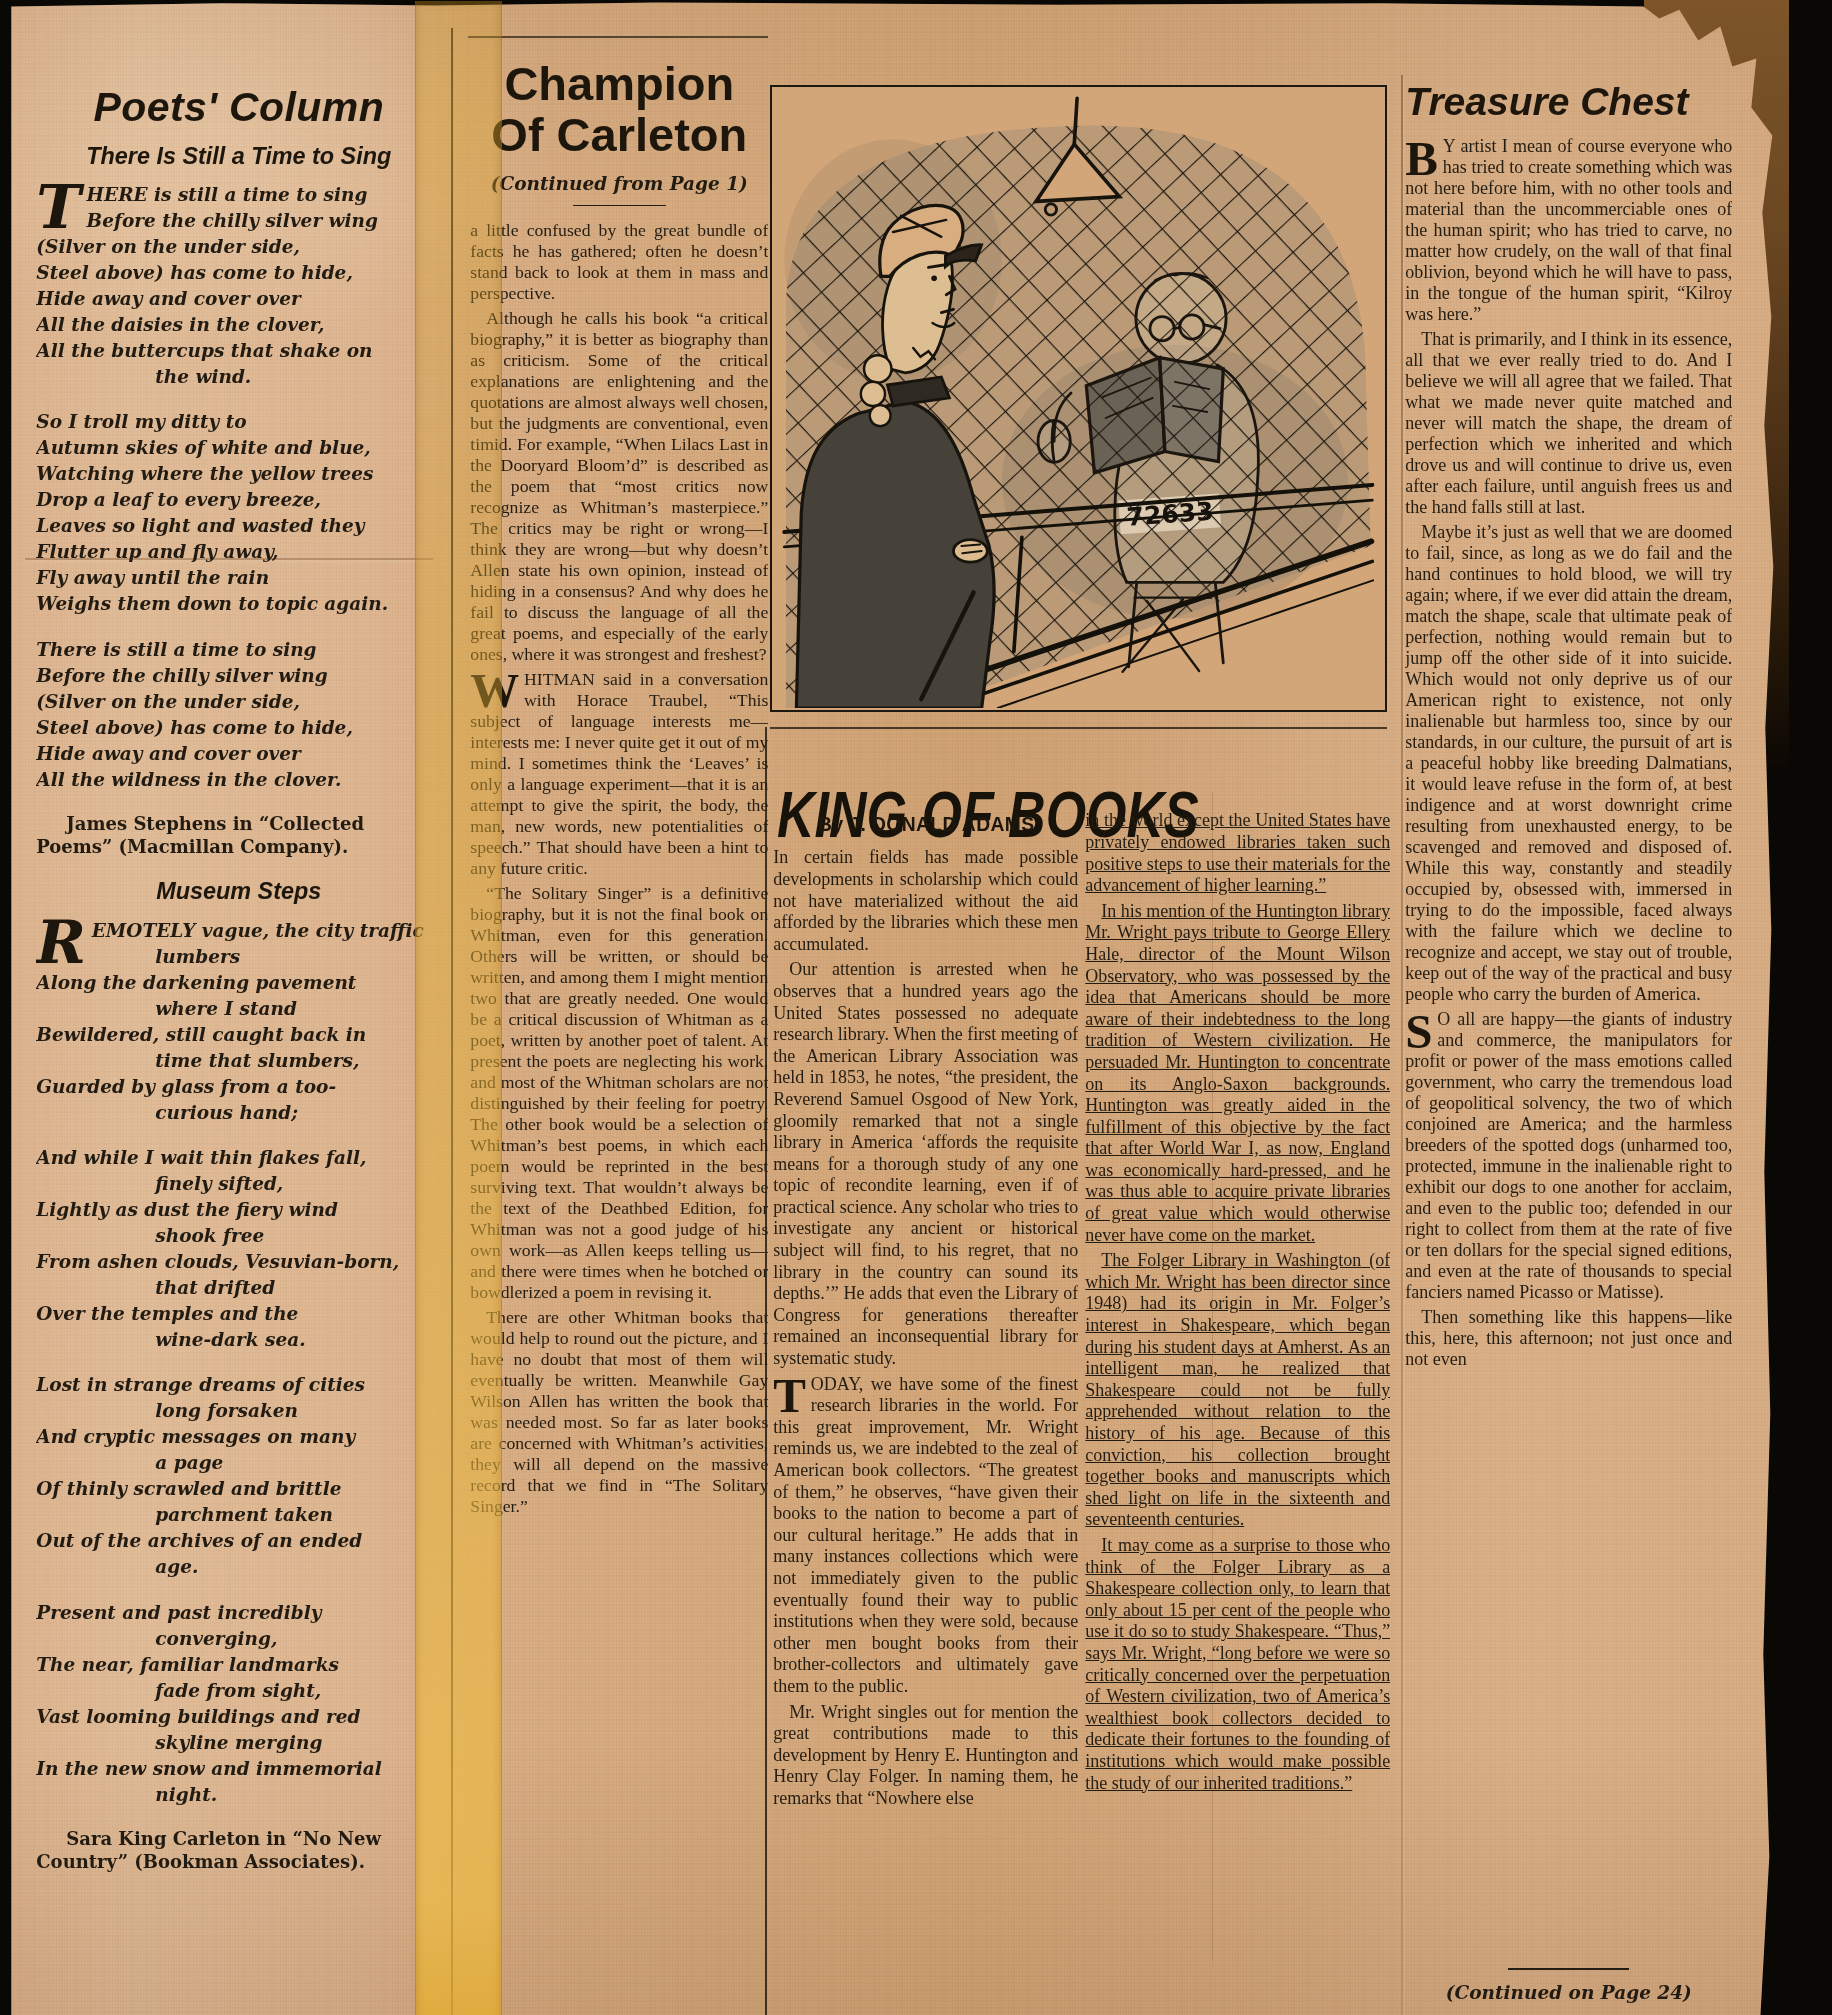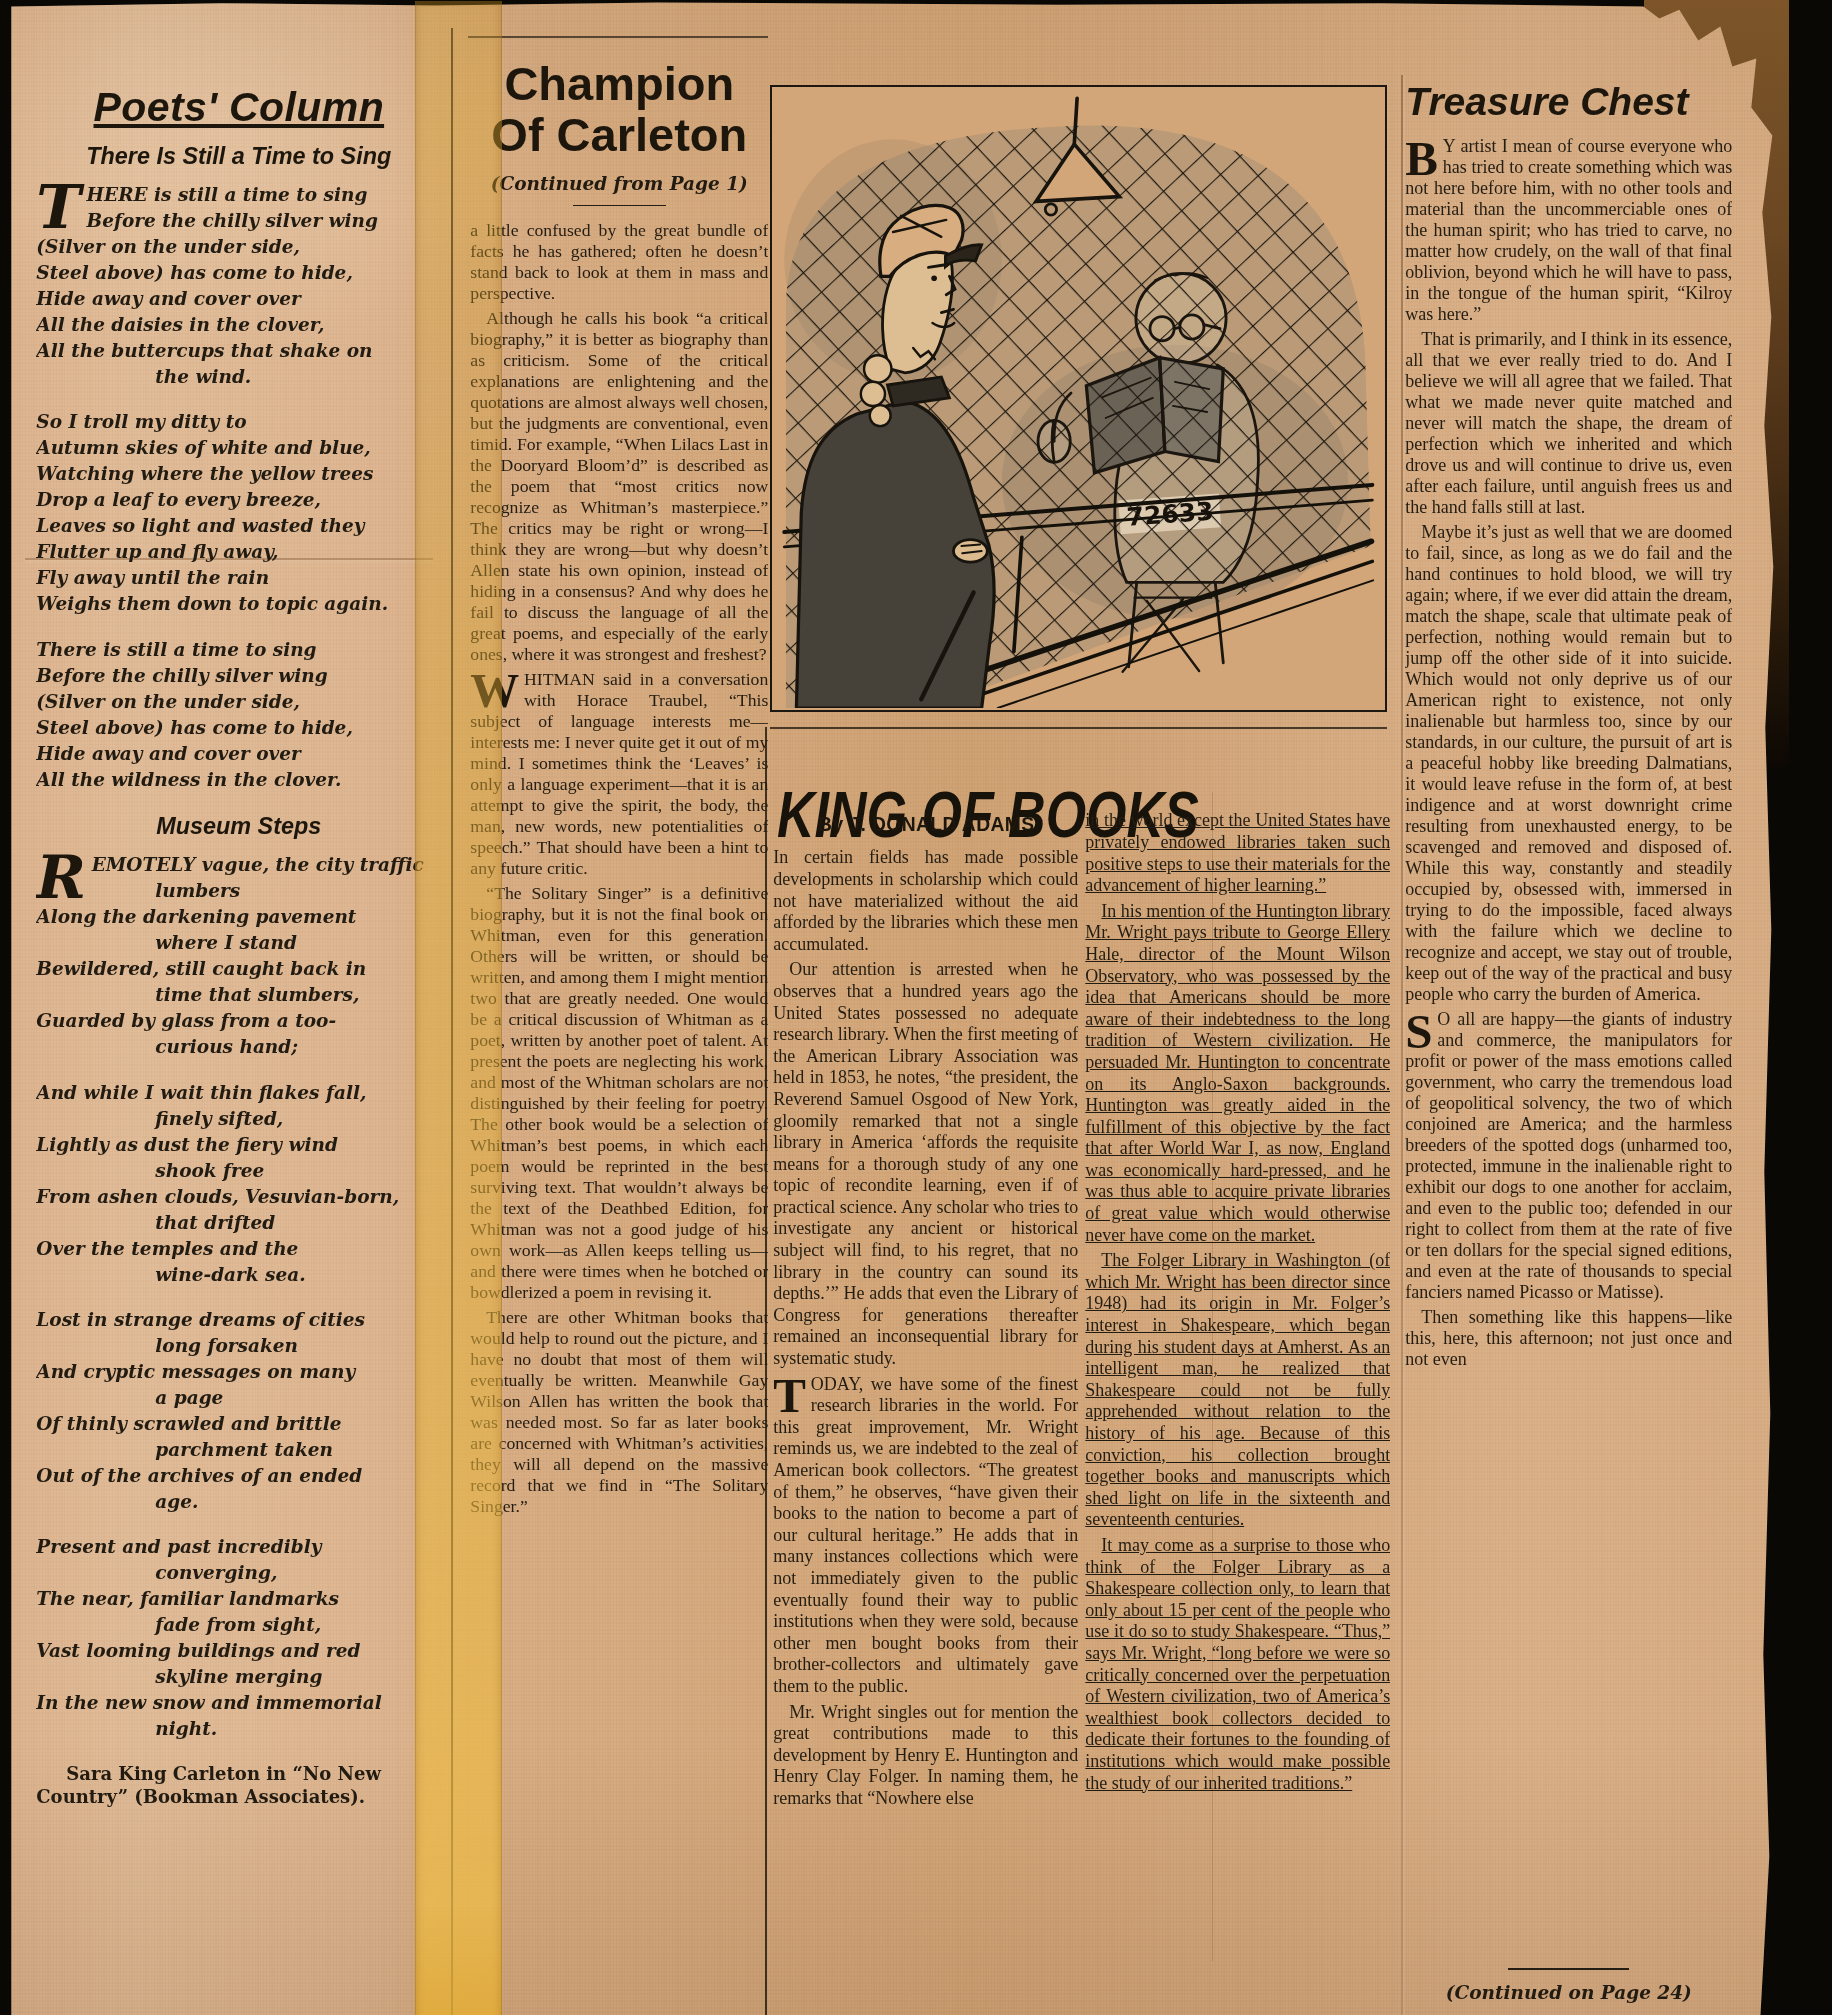--- a/index.html
+++ b/index.html
@@ -42,21 +42,21 @@
   .crease-v1{left:1390px;top:73px;width:1.6px;height:2009px;
     background:linear-gradient(180deg,rgba(95,58,25,.45),rgba(95,58,25,.18));
     box-shadow:1.2px 0 3.2px rgba(255,240,220,.22);}
   .crease-v2{left:1201px;top:790px;width:1.2px;height:1169px;background:rgba(100,62,28,.20);}
   .crease-h1{left:13.7px;top:556px;width:408px;height:1.2px;background:rgba(100,60,25,.32);
     box-shadow:0 1.2px 2.8px rgba(255,240,215,.25);}
   
   section{position:absolute;z-index:4;overflow:hidden;}
   .poets{left:25px;top:81px;width:405px;height:1977px;}
   .poets-title{font:italic 700 41px/48px "Liberation Sans",sans-serif;text-align:center;
-    color:#1d160c;margin:0 0 10.5px 0;letter-spacing:0.4px;text-decoration:underline;}
+    color:#1d160c;margin:0 0 10.5px 0;letter-spacing:0.4px;}
   .poem-sub{font:italic 700 23.4px/29px "Liberation Sans",sans-serif;text-align:center;
     color:#1d160c;margin:5.6px 0 11.3px 0;}
   .stanza{margin:0 0 19.3px 0;}
   .pline{font:italic 700 18.5px/26px "DejaVu Serif",serif;white-space:nowrap;}
   .pline.ind{padding-left:119px;}
   .dropcap-poem{float:left;font:italic 700 60px/45px "DejaVu Serif",serif;padding:2.4px 5.6px 0 0;color:#1d160c;}
   .attrib{font:700 18px/23.4px "DejaVu Serif",serif;text-indent:30px;margin:4px 0 18.5px 0;}
   .champion{left:459px;top:56px;width:298px;height:2001px;}
   .champ-title{font:700 47px/51px "Liberation Sans",sans-serif;text-align:center;color:#1d160c;margin:0;}
   .cont{font:italic 700 18.5px/25px "DejaVu Serif",serif;text-align:center;margin:10.5px 0 0 0;}
@@ -127,20 +127,21 @@
           </div>
           <div class="stanza">
             <div class="pline">There is still a time to sing</div>
             <div class="pline">Before the chilly silver wing</div>
             <div class="pline">(Silver on the under side,</div>
             <div class="pline">Steel above) has come to hide,</div>
             <div class="pline">Hide away and cover over</div>
             <div class="pline">All the wildness in the clover.</div>
           </div>
         </div>
+      <p class="attrib">James Stephens in “Collected Poems” (Macmillan Company).</p>
       <h2 class="poem-sub">Museum Steps</h2>
       <div class="poem">
           <div class="stanza">
             <span class="dropcap-poem">R</span>
             <div class="pline">EMOTELY vague, the city traffic</div>
             <div class="pline ind">lumbers</div>
             <div class="pline">Along the darkening pavement</div>
             <div class="pline ind">where I stand</div>
             <div class="pline">Bewildered, still caught back in</div>
             <div class="pline ind">time that slumbers,</div>

